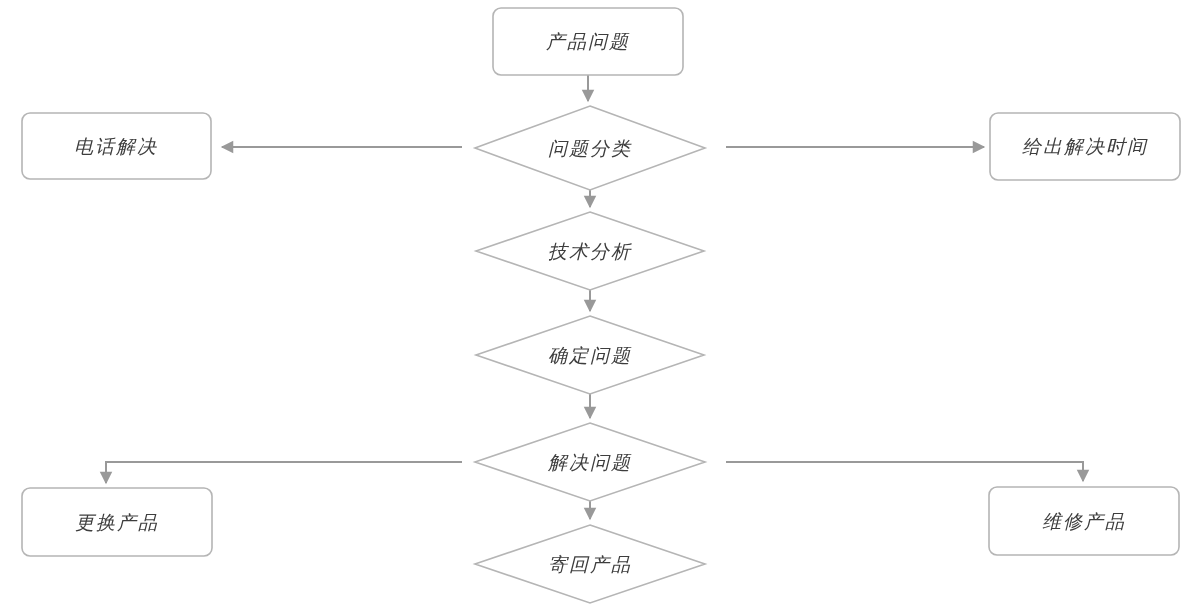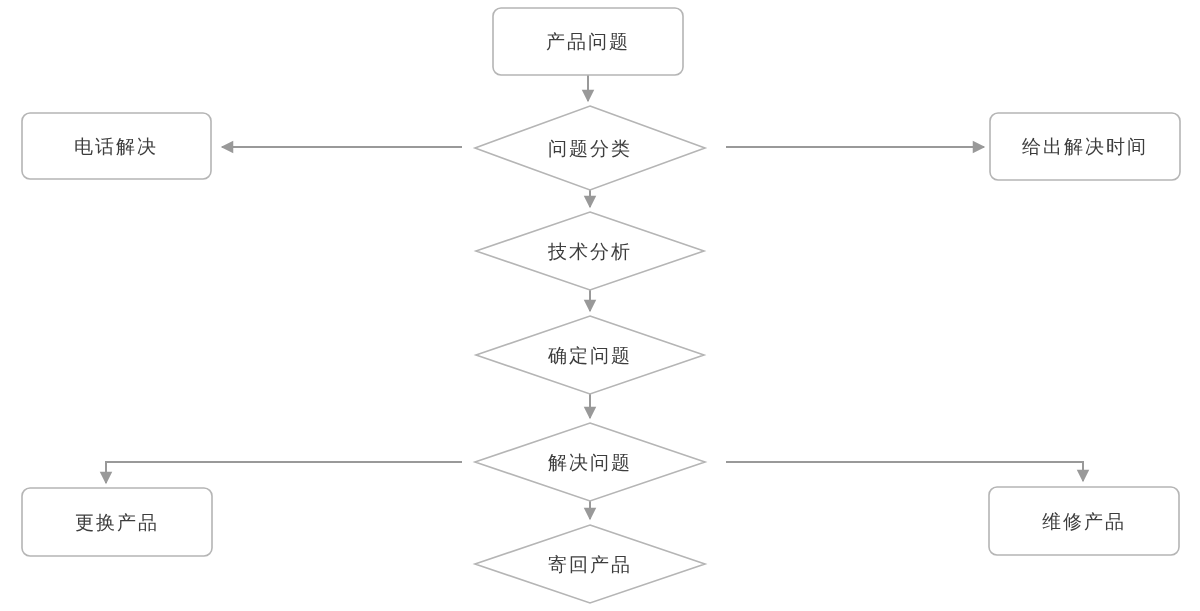--- a/index.html
+++ b/index.html
@@ -6,20 +6,21 @@
     margin: 0;
     padding: 0;
     background: var(--background, #ffffff);
   }
   .canvas {
     position: relative;
     width: 1200px;
     height: 611px;
     background: var(--background, #ffffff);
     font-family: "Liberation Serif", serif;
+    font-style: italic;
   }
   svg { display: block; }
   .shape {
     fill: var(--shape-fill, #ffffff);
     stroke: var(--shape-border, #b5b5b5);
     stroke-width: 1.6;
   }
   .edge {
     fill: none;
     stroke: var(--line, #999999);

